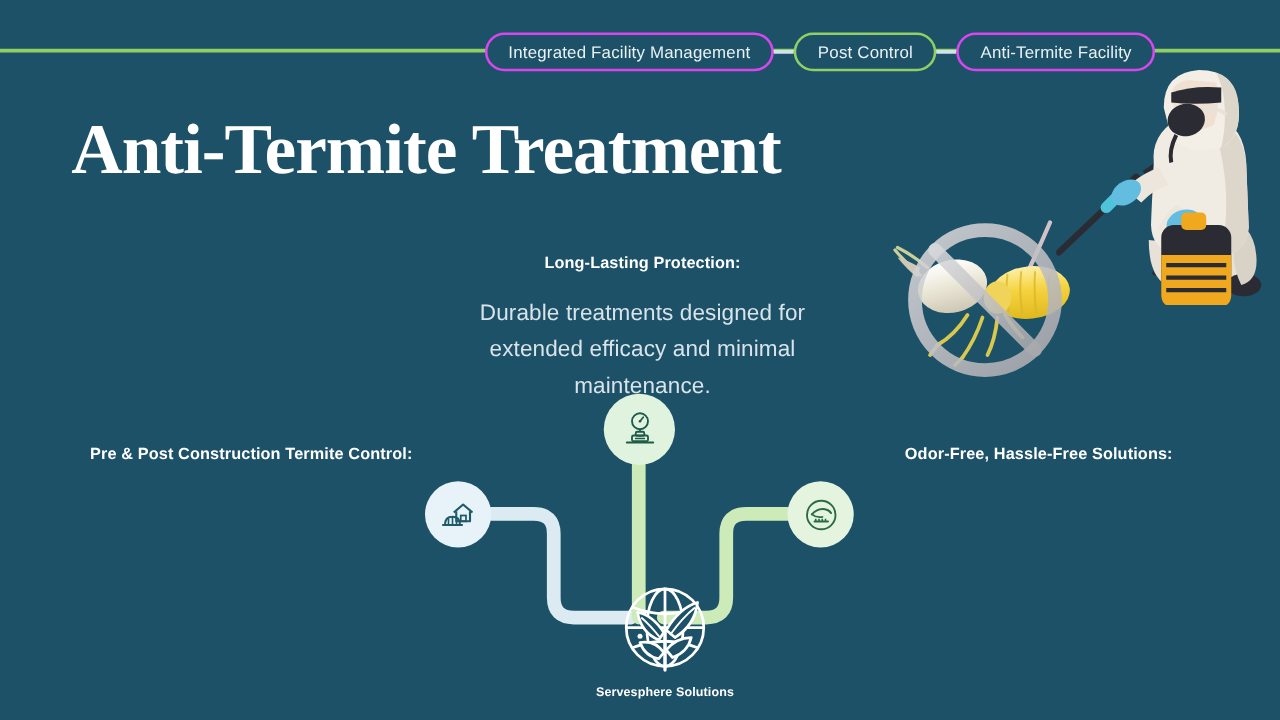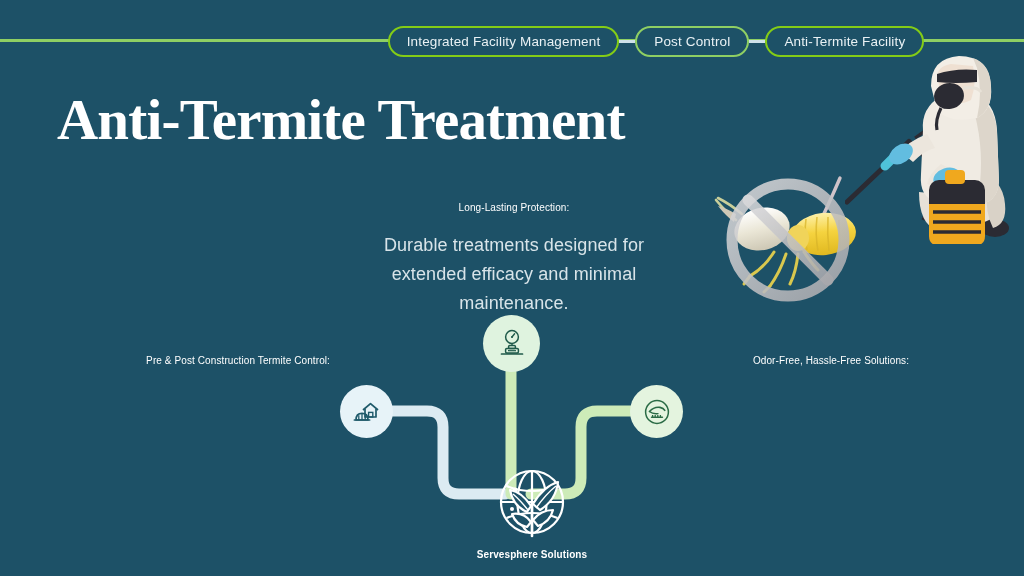--- a/index.html
+++ b/index.html
@@ -26,37 +26,37 @@
   .pill {
     height:31px;
     border-radius:16px;
     display:flex; align-items:center; justify-content:center;
     padding:0 17px;
     background:#1d5167;
     white-space:nowrap;
     font-size:13.5px;
     letter-spacing:.15px;
     color:#e9f1f4;
-    border:2px solid #84cc16;
+    border:2px solid #d946ef;
   }
   .pill.accent { border-color:#8fcf63; }
   .pill-gap { width:16px; height:3px; background:#cfe2ea; flex:0 0 auto; }
   .pill-gap.accent { background:#cfe2ea; }
 
   
   #page-title {
     position:absolute; left:57px; top:88px;
     font-size:57px; font-weight:700; color:#ffffff;
     letter-spacing:-0.8px; line-height:1.12;font-family:Liberation Serif, serif;
   }
 
   
   .feature { position:absolute; text-align:center; }
   .feature .f-head {
-    font-size:10px; font-weight:400; color:#ffffff;
+    font-size:13px; font-weight:700; color:#ffffff;
     line-height:1.5; letter-spacing:.1px;
   }
   .feature .f-body {
     font-size:18px; color:#d8e4e9; line-height:1.62;
     margin-top:16px; letter-spacing:.1px;
   }
 
   #feature-top   { left:372px; top:200px; width:284px; }
   #feature-left  { left:62px;  top:353px; width:268px;text-align:right; }
   #feature-right { left:690px; top:353px; width:282px; }

